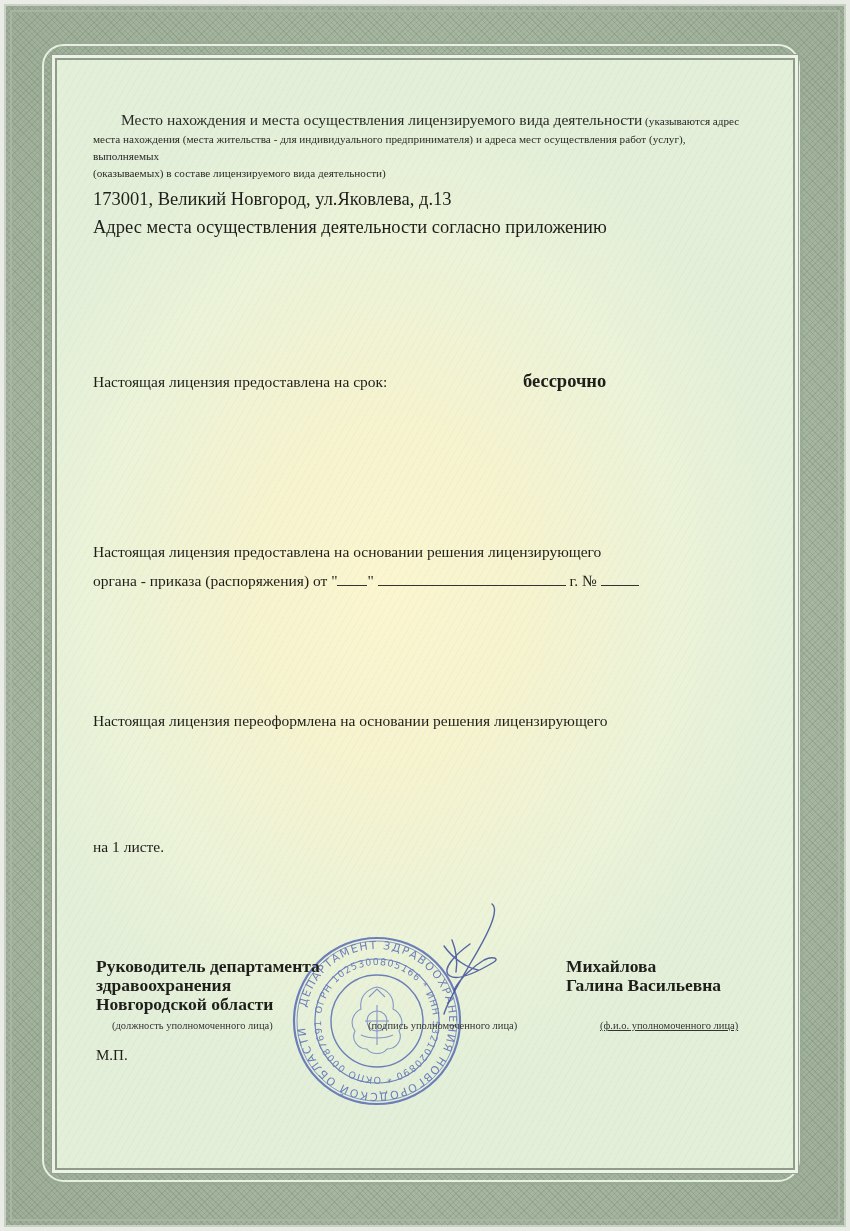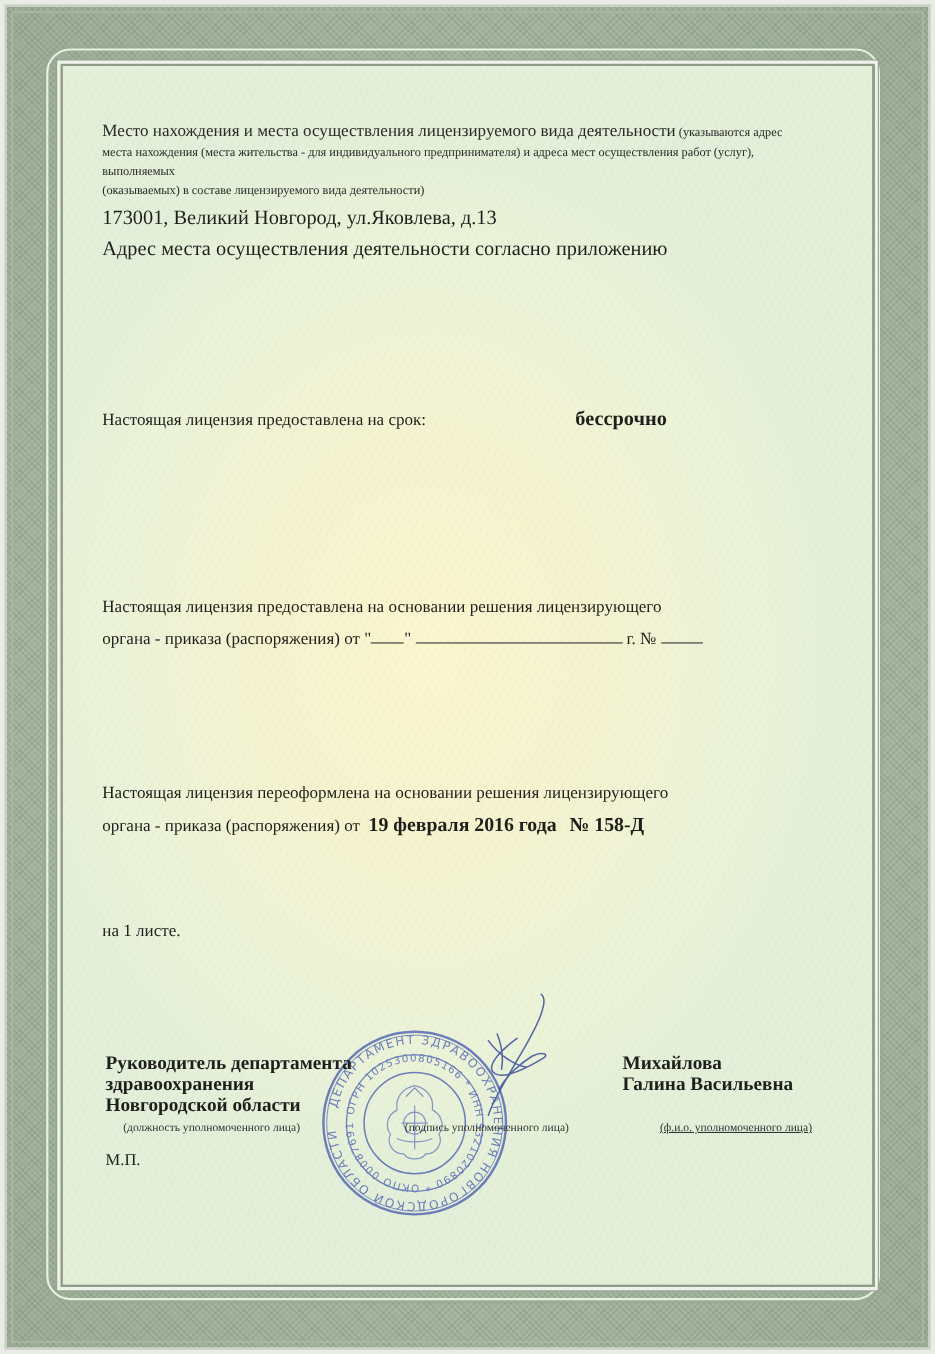--- a/index.html
+++ b/index.html
@@ -61,21 +61,21 @@
   .signature { position: absolute; left: 400px; top: 900px; width: 110px; height: 120px; }
 </style>
 </head>
 <body>
 
 <div class="sheet"></div>
 <div class="guilloche-edge" style="position:absolute;"></div>
 <div class="inner"></div>
 
 <div class="block" style="top:110px;">
-  <div class="small-caption" style="line-height:19px;">
+  <div class="small-caption" style="line-height:19px;margin-left:28px;">
     <span class="lead">Место нахождения и места осуществления лицензируемого вида деятельности</span>
     <span>(указываются адрес</span>
   </div>
   <div class="small-caption">места нахождения (места жительства - для индивидуального предпринимателя) и адреса мест осуществления работ    (услуг),   выполняемых</div>
   <div class="small-caption">(оказываемых)  в  составе лицензируемого  вида деятельности)</div>
 </div>
 
 <div class="block addr">
   <div>173001, Великий Новгород, ул.Яковлева, д.13</div>
   <div>Адрес места осуществления деятельности согласно приложению</div>
@@ -90,25 +90,20 @@
   <div>Настоящая  лицензия  предоставлена  на основании  решения лицензирующего</div>
   <div>
     <span>органа - приказа (распоряжения) от  "</span><span class="blank" style="width:30px;"></span><span>"</span>
     <span class="blank" style="width:188px;"></span><span> г. №</span>
     <span class="blank" style="width:38px;"></span>
   </div>
 </div>
 
 <div class="block para" style="top:706px;">
   <div>Настоящая лицензия переоформлена на основании решения лицензирующего</div>
-  <div>
-    <span>органа - приказа (распоряжения) от</span>&nbsp;
-    <span class="bold-val">19 февраля 2016 года</span>&nbsp;&nbsp;
-    <span class="bold-val">№  158-Д</span>
-  </div>
 </div>
 
 <div class="block para" style="top:832px;">
   <div>на 1 листе.</div>
 </div>
 
 <svg class="stamp" viewBox="0 0 172 172">
   <defs>
     <path id="outerArc" d="M86,86 m-72,0 a72,72 0 1,1 144,0 a72,72 0 1,1 -144,0"></path>
     <path id="innerArc" d="M86,86 m-56,0 a56,56 0 1,1 112,0 a56,56 0 1,1 -112,0"></path>

